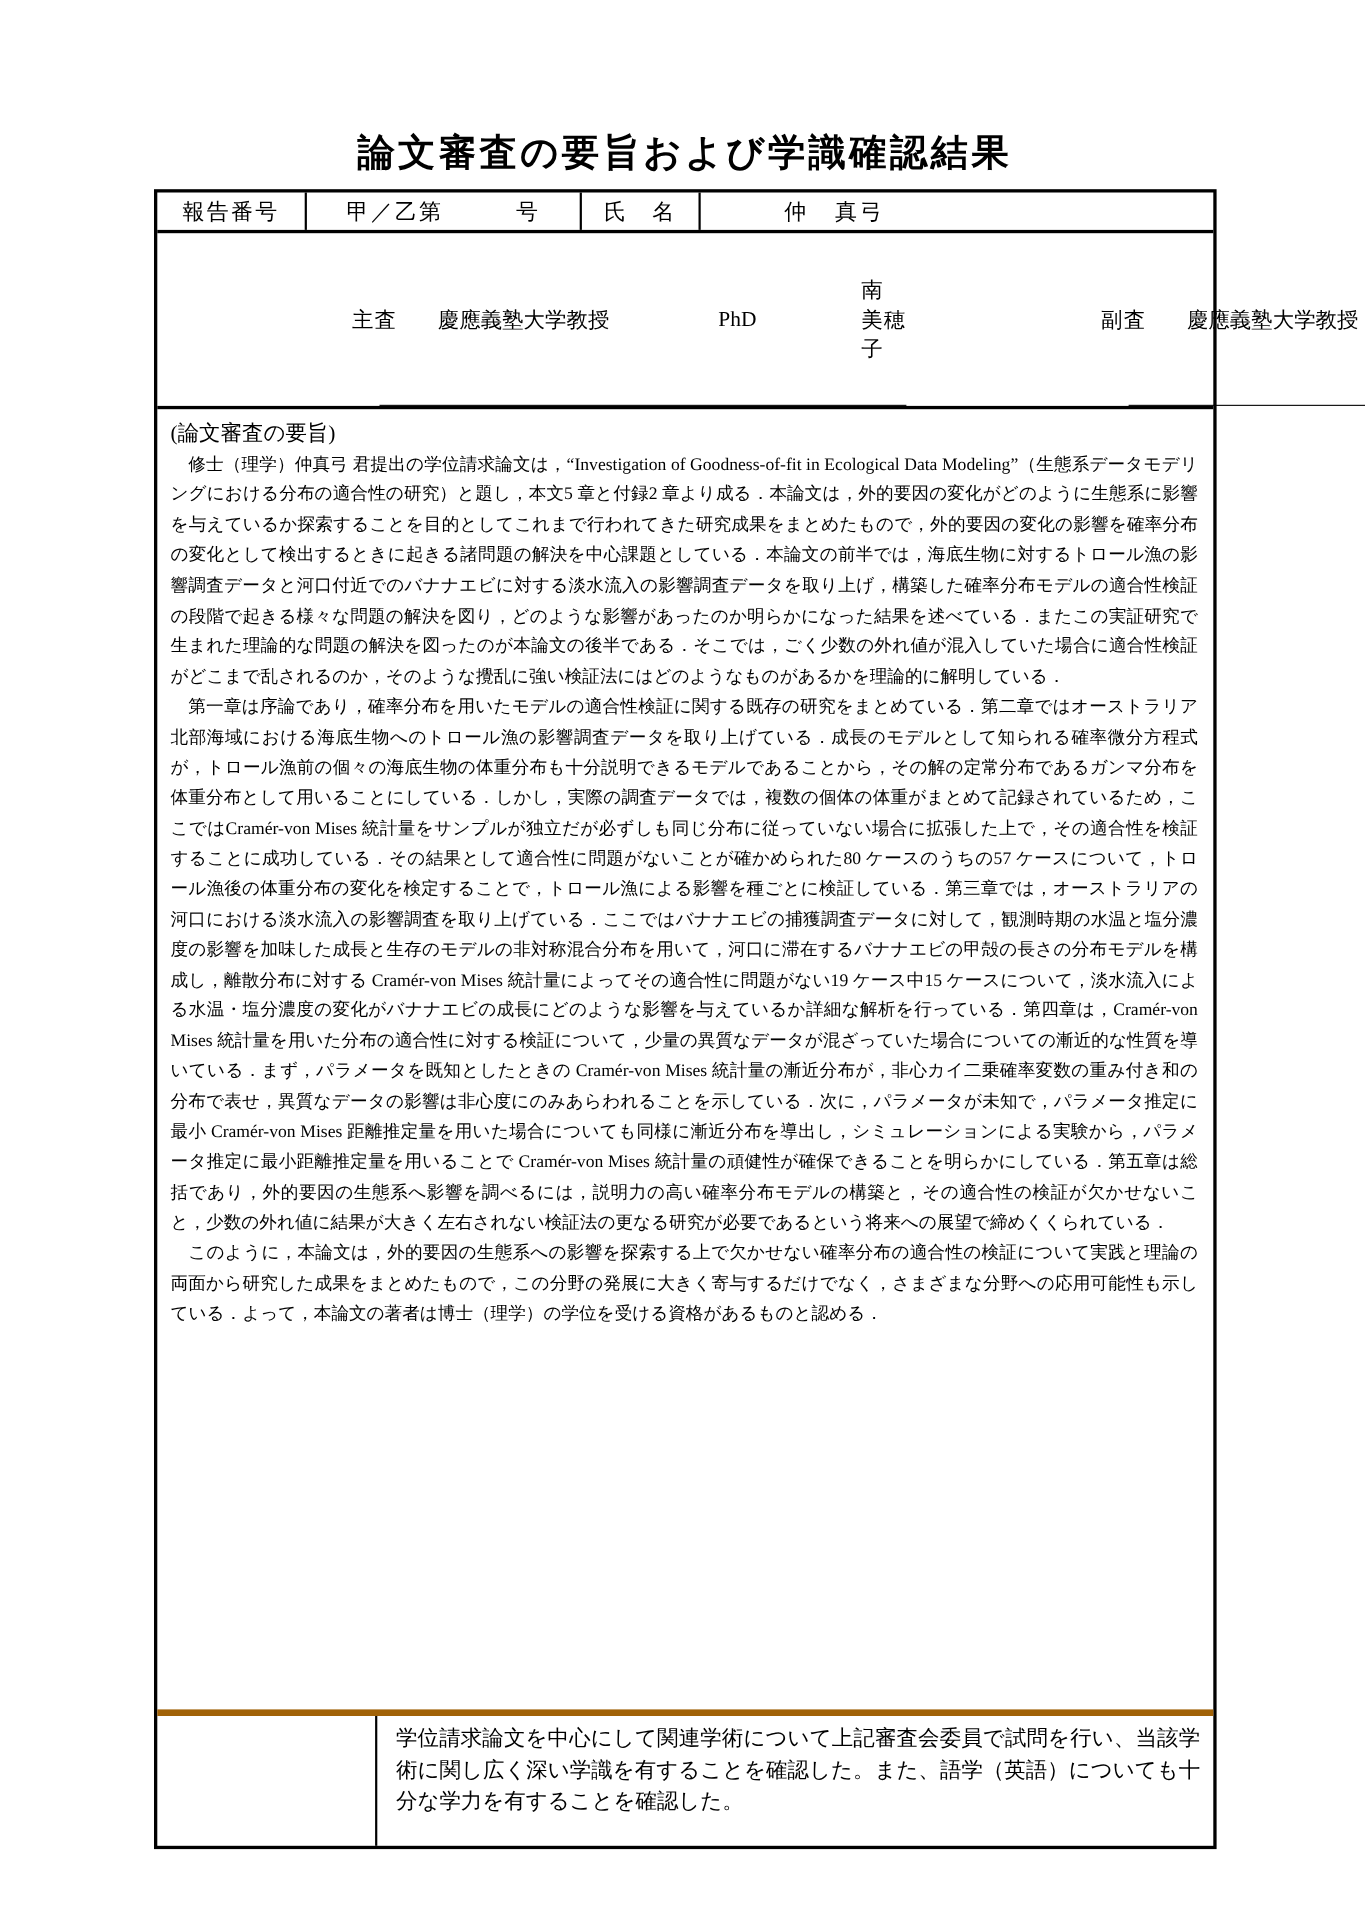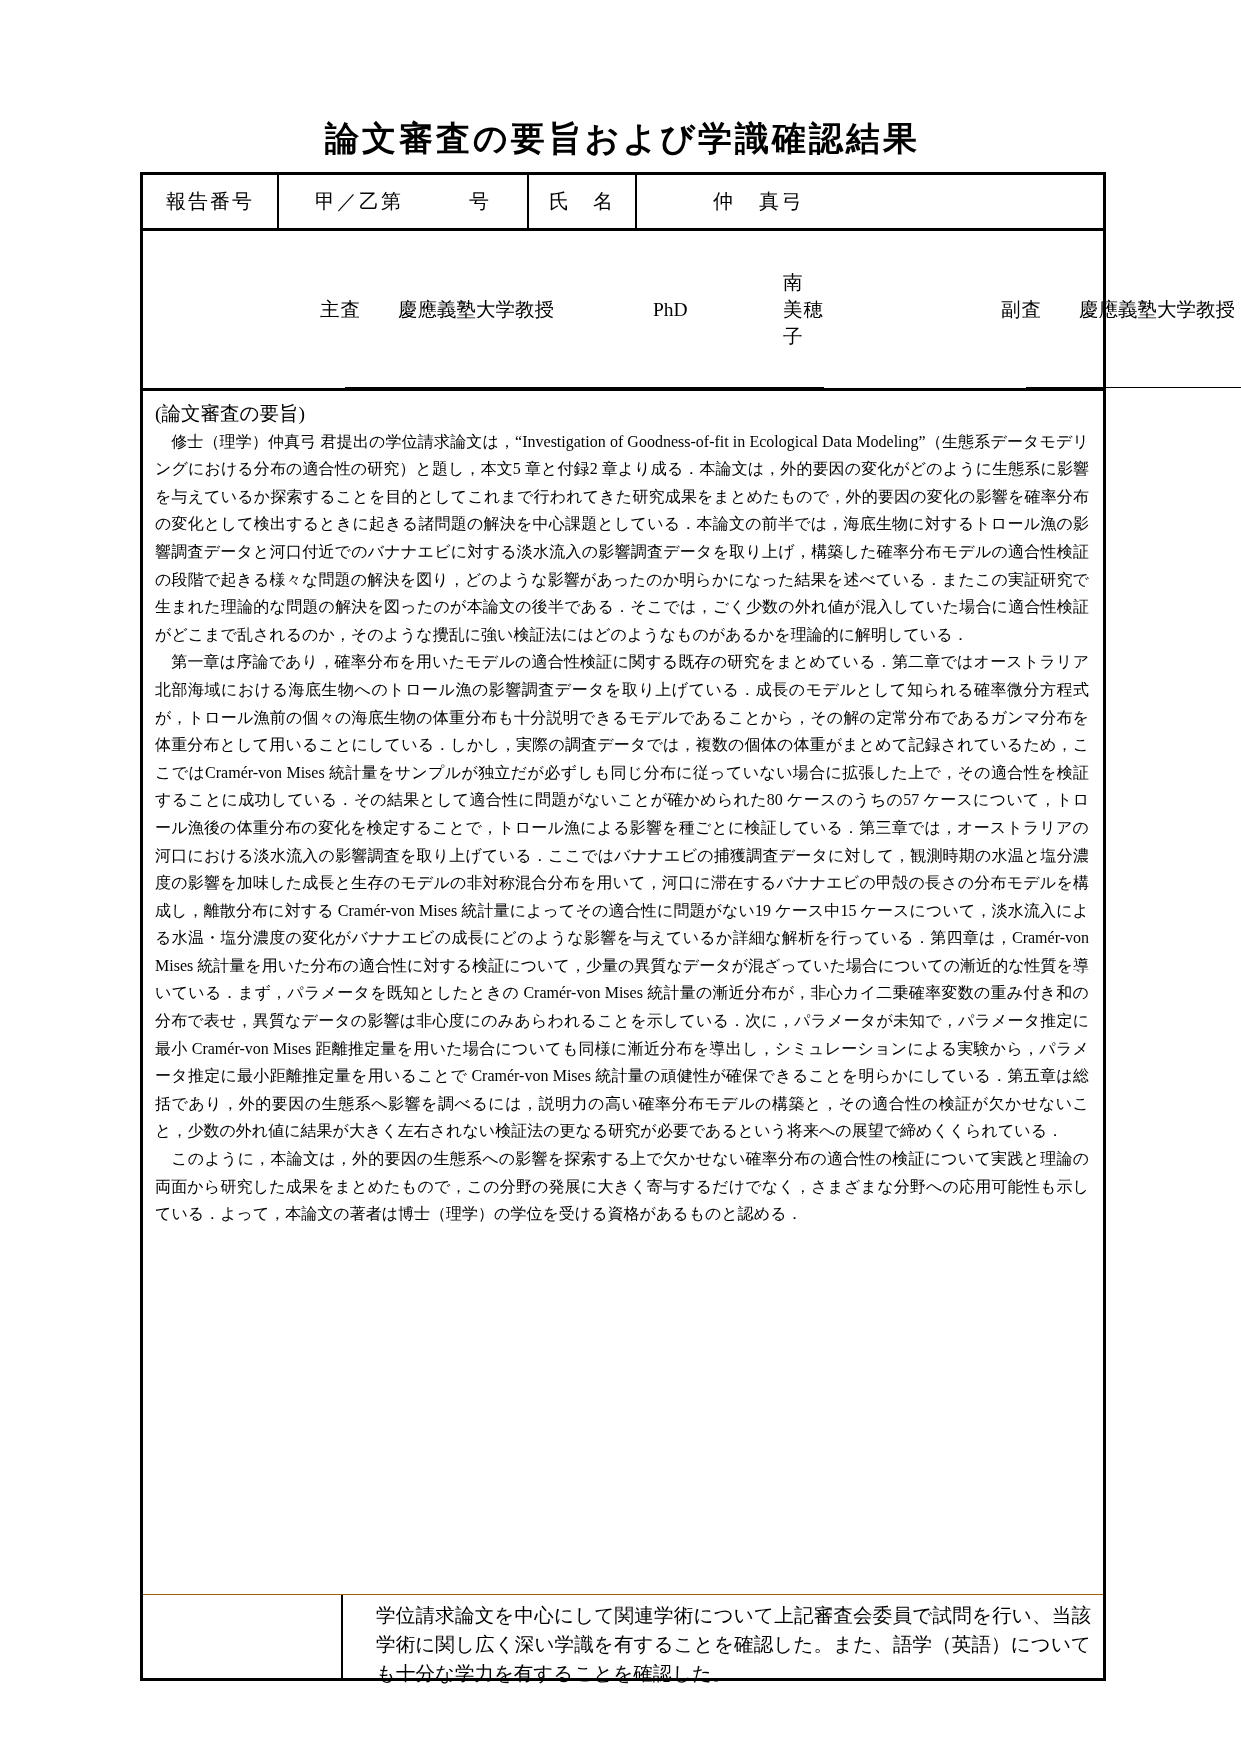--- a/index.html
+++ b/index.html
@@ -20,21 +20,21 @@
   }
   .doc-table {
     position: absolute;
     left: 140px; top: 172px; width: 966px; height: 1509px;
     border: 3px solid #000;
     display: flex; flex-direction: column;
     background: #fff;
   }
   
   .header-row {
-    display: flex; height: 56px;
+    display: flex; height: 37px;
     border-bottom: 3px solid #000;
     align-items: stretch;
   }
   .hcell {
     display: flex; align-items: center;
     font-size: 20px; letter-spacing: 2px;
   }
   .c-report-label { width: 136px; justify-content: center; border-right: 2px solid #000; }
   .c-report-value { width: 250px; justify-content: center; border-right: 2px solid #000; }
   .c-name-label   { width: 108px; justify-content: center; border-right: 2px solid #000; }
@@ -72,24 +72,23 @@
     font-size: 19.5px;
     line-height: 27.6px;
   }
   .para {
     font-size: 16px;
     line-height: 27.6px;
     text-align: justify;
   }
   
   .bottom-row {
-    height: 84px;
-    border-top: 1px solid #a16207;
+    height: 124px;
+    border-top: 6px solid #a16207;
     display: flex;
-    gap: 16px;
   }
   .bottom-left {
     width: 200px;
     border-right: 2px solid #000;
   }
   .bottom-right {
     flex: 1;
     padding: 6px 12px 0 17px;
     font-size: 19.5px;
     line-height: 29px;

